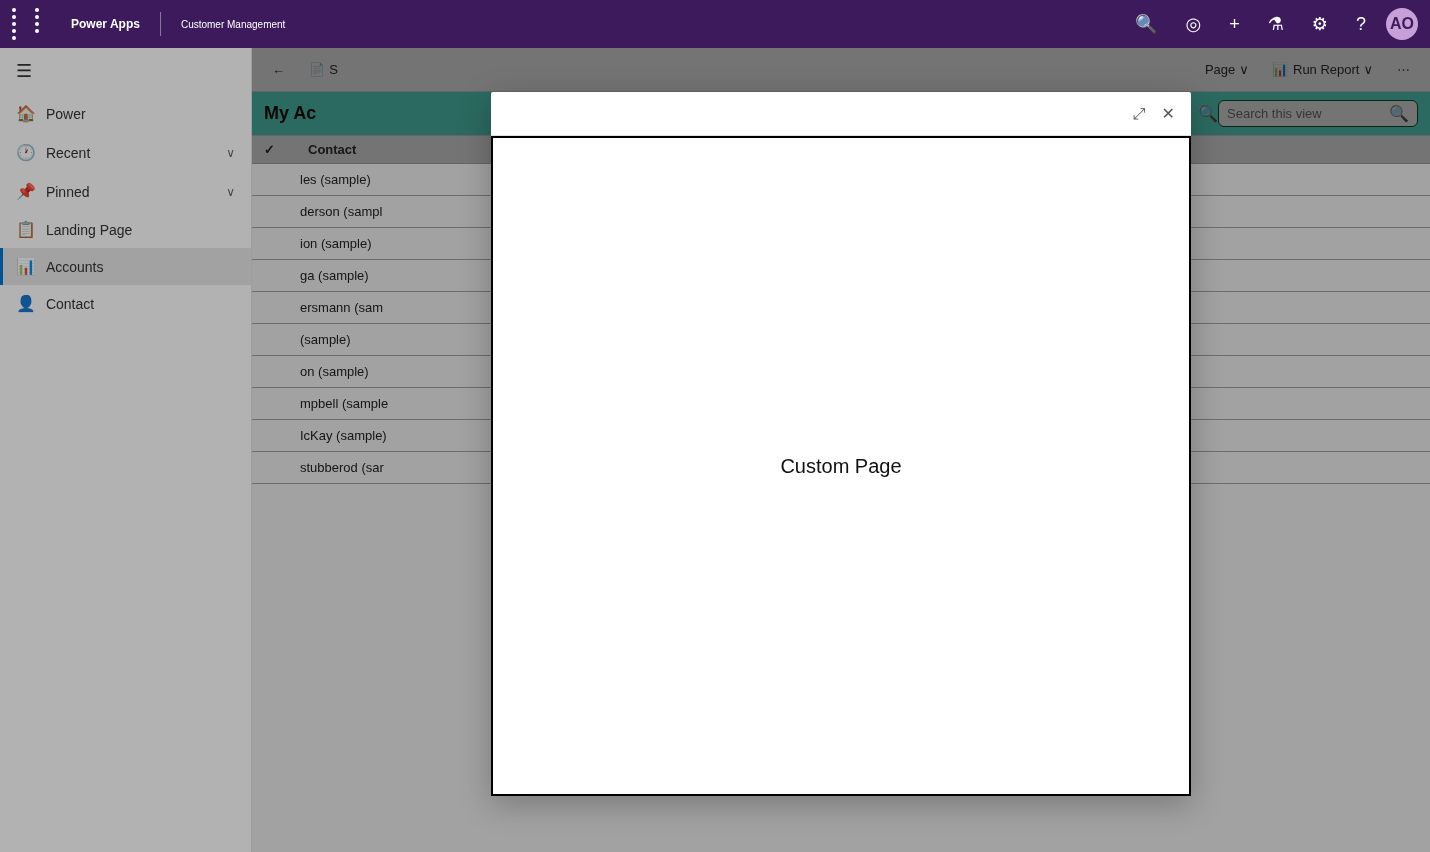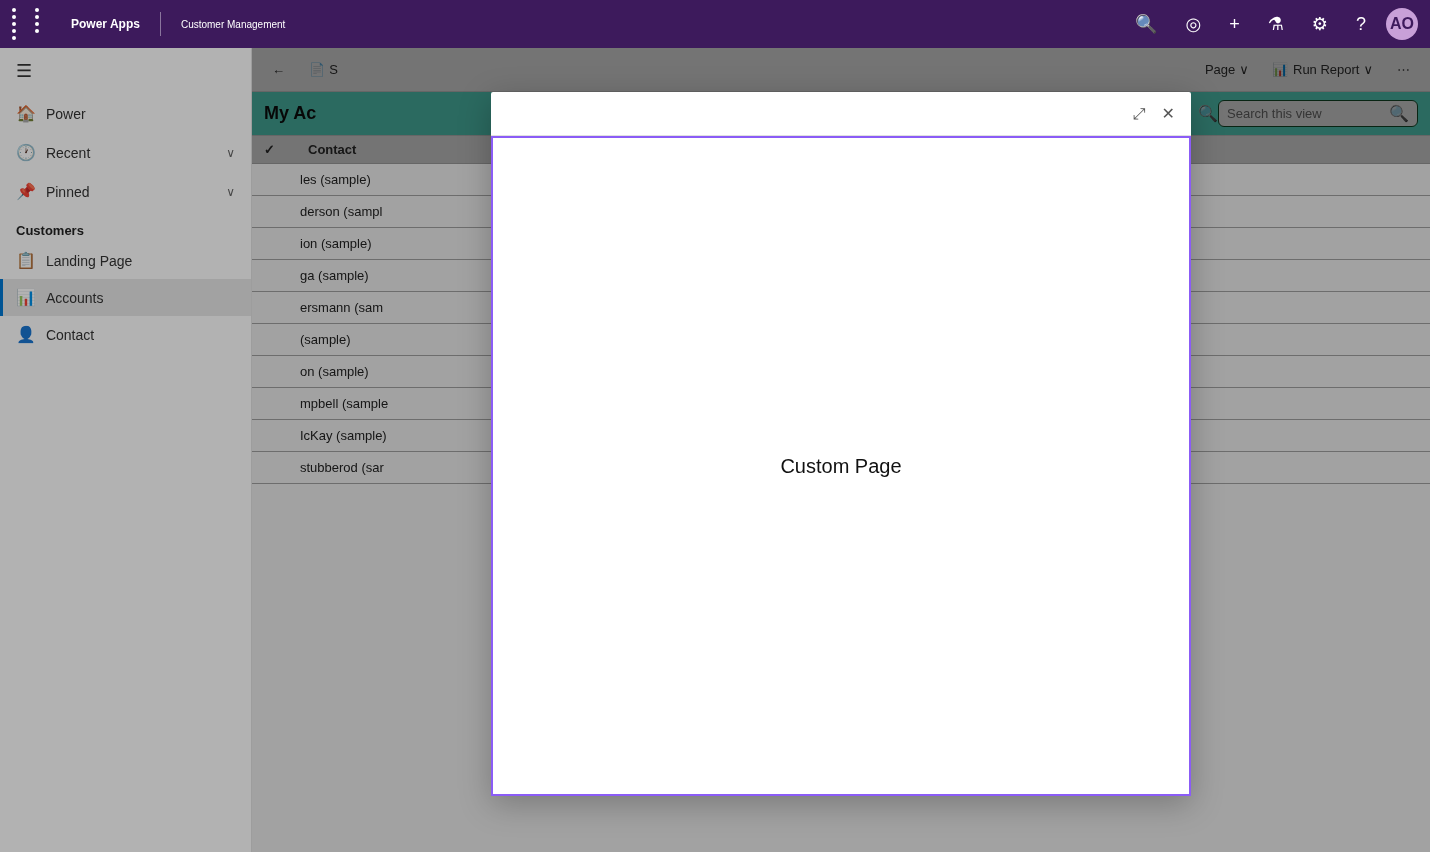--- a/index.html
+++ b/index.html
@@ -224,21 +224,21 @@
       height: 44px;
     }
     .modal-header-icon {
       font-size: 16px;
       cursor: pointer;
       color: #555;
       padding: 4px;
     }
     .modal-body {
       flex: 1;
-      border: 2px solid #8b5cf6;
+      border: 2px solid #000000;
       margin: 0;
       display: flex;
       align-items: center;
       justify-content: center;
       min-height: 660px;
     }
     .modal-body-text {
       font-size: 20px;
       color: #111;
     }
@@ -288,21 +288,20 @@
       <span class="icon">🕐</span>
       <span>Recent</span>
       <span class="chevron">∨</span>
     </div>
     <div class="sidebar-nav-item">
       <span class="icon">📌</span>
       <span>Pinned</span>
       <span class="chevron">∨</span>
     </div>
 
-    <div class="sidebar-section-header">Customers</div>
 
     <div class="sidebar-item">
       <span class="icon">📋</span>
       <span>Landing Page</span>
     </div>
     <div class="sidebar-item active">
       <span class="icon">📊</span>
       <span>Accounts</span>
     </div>
     <div class="sidebar-item">

